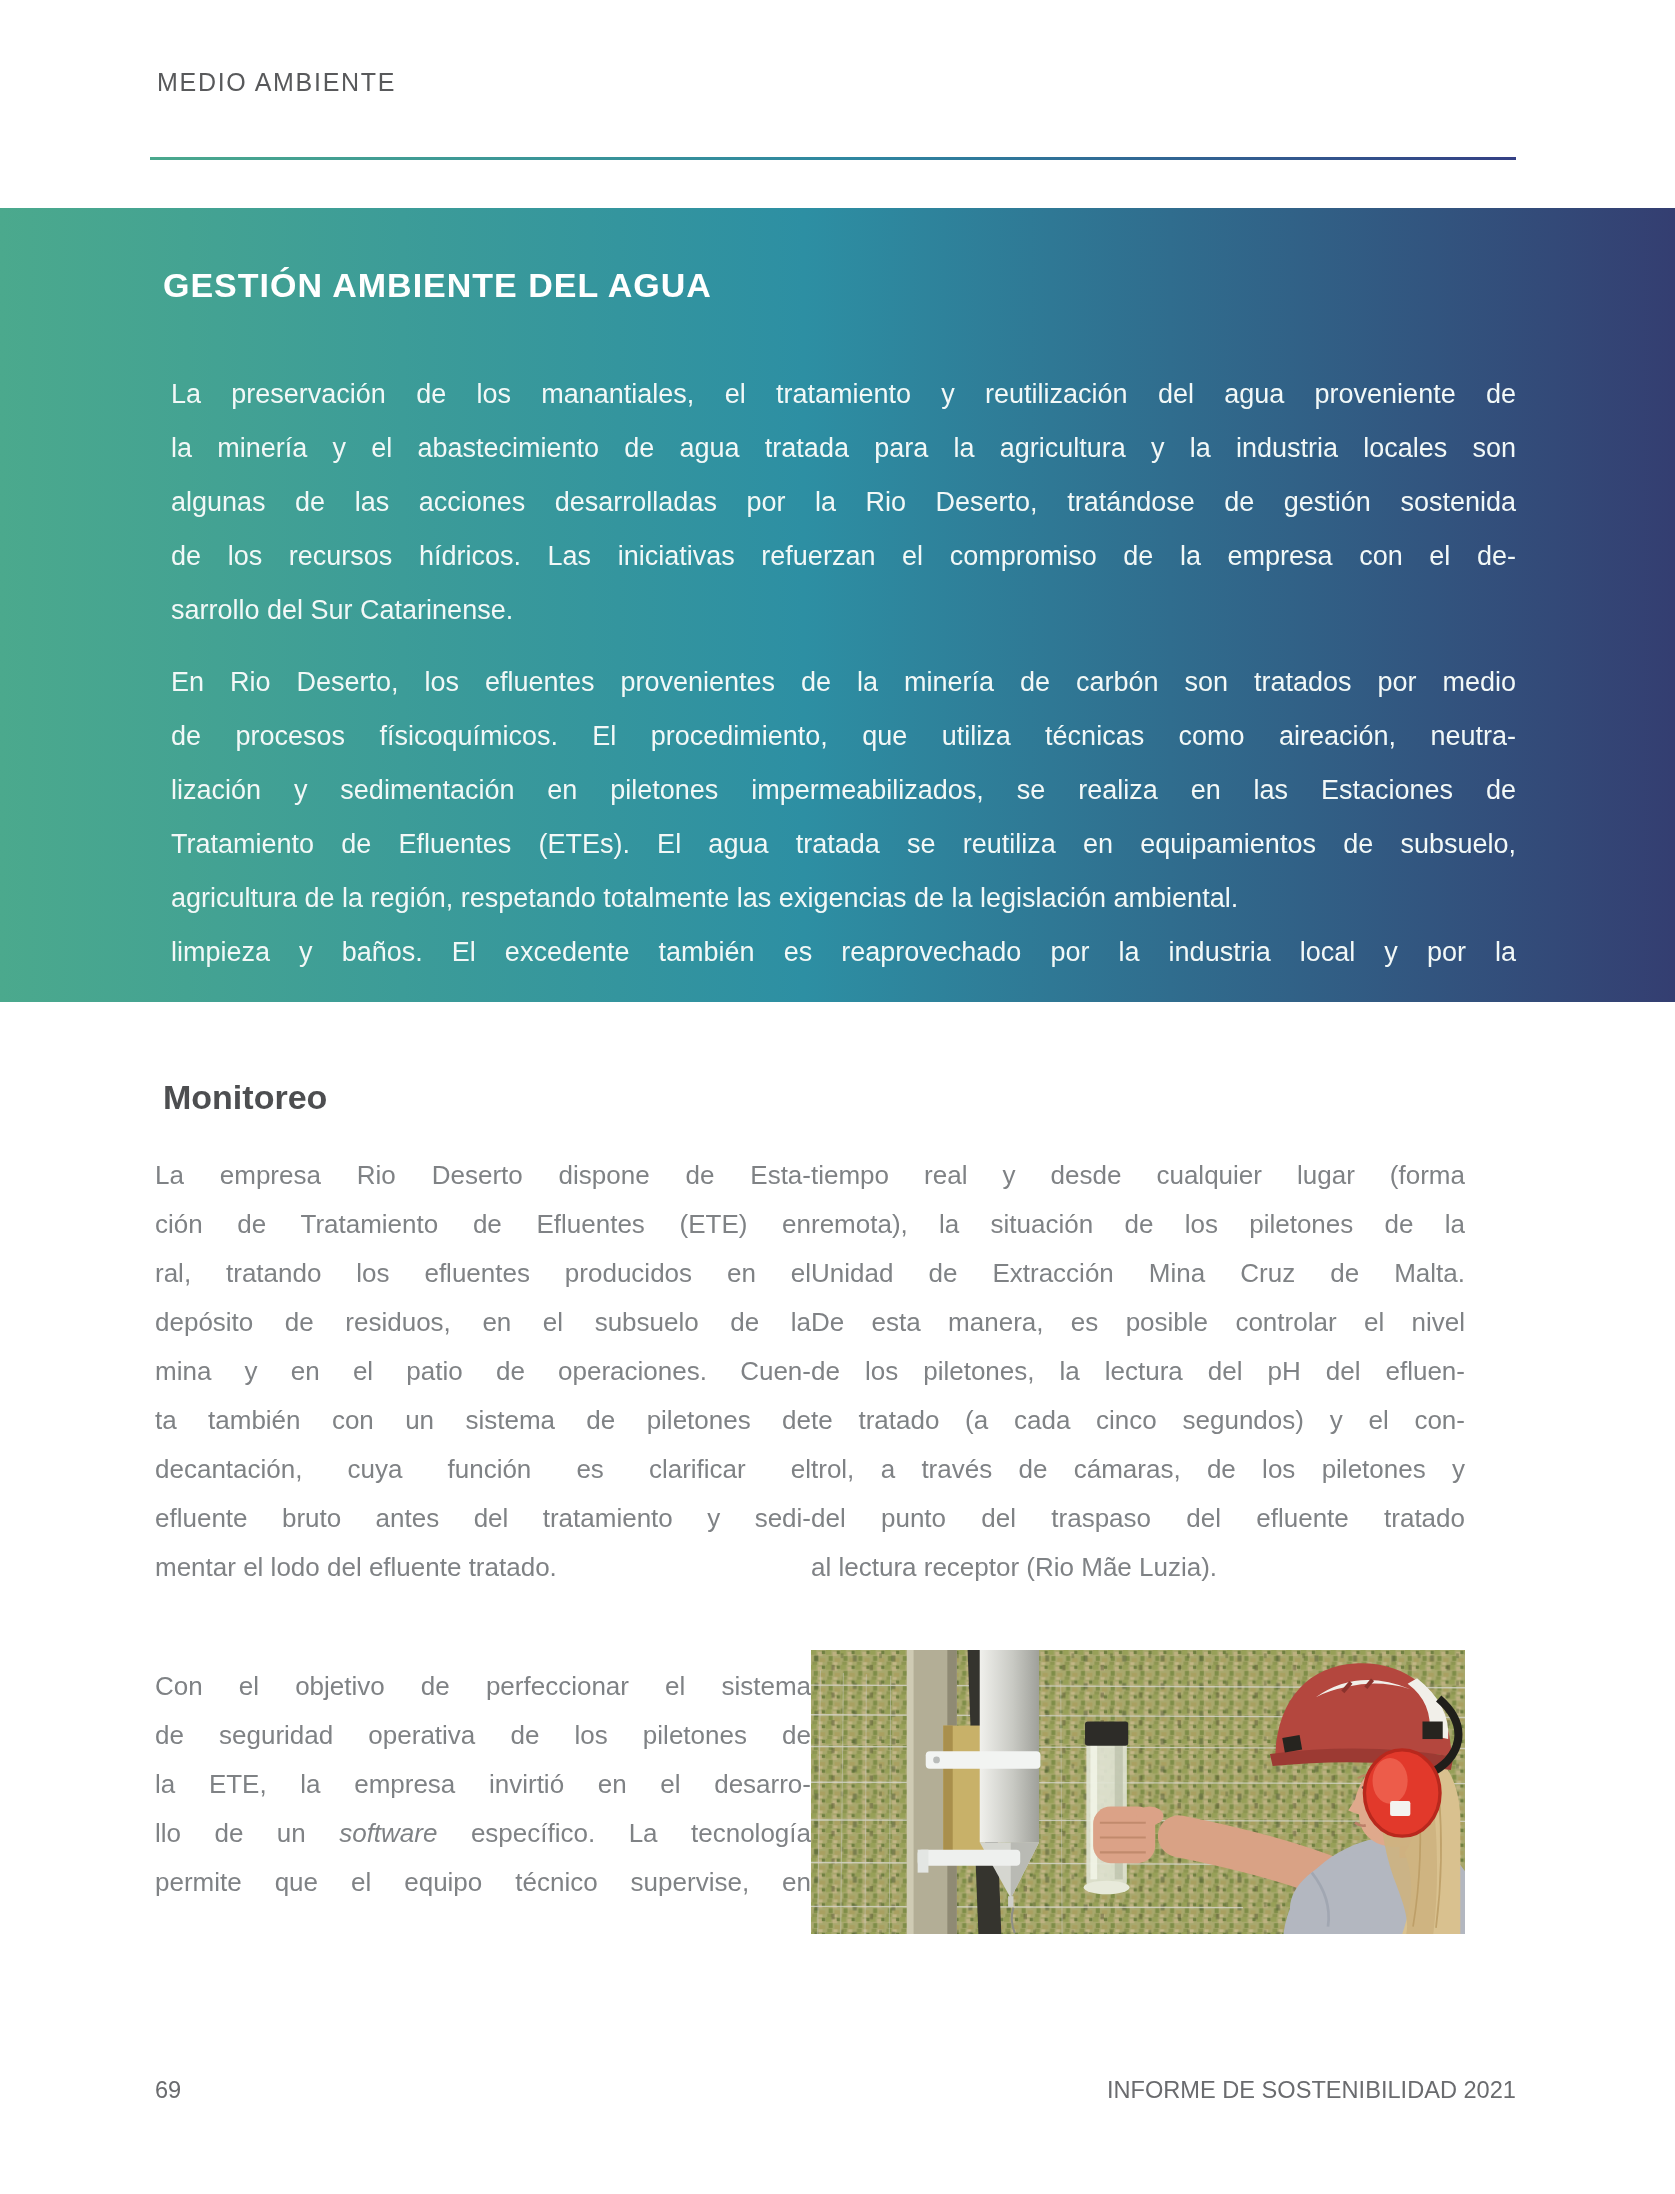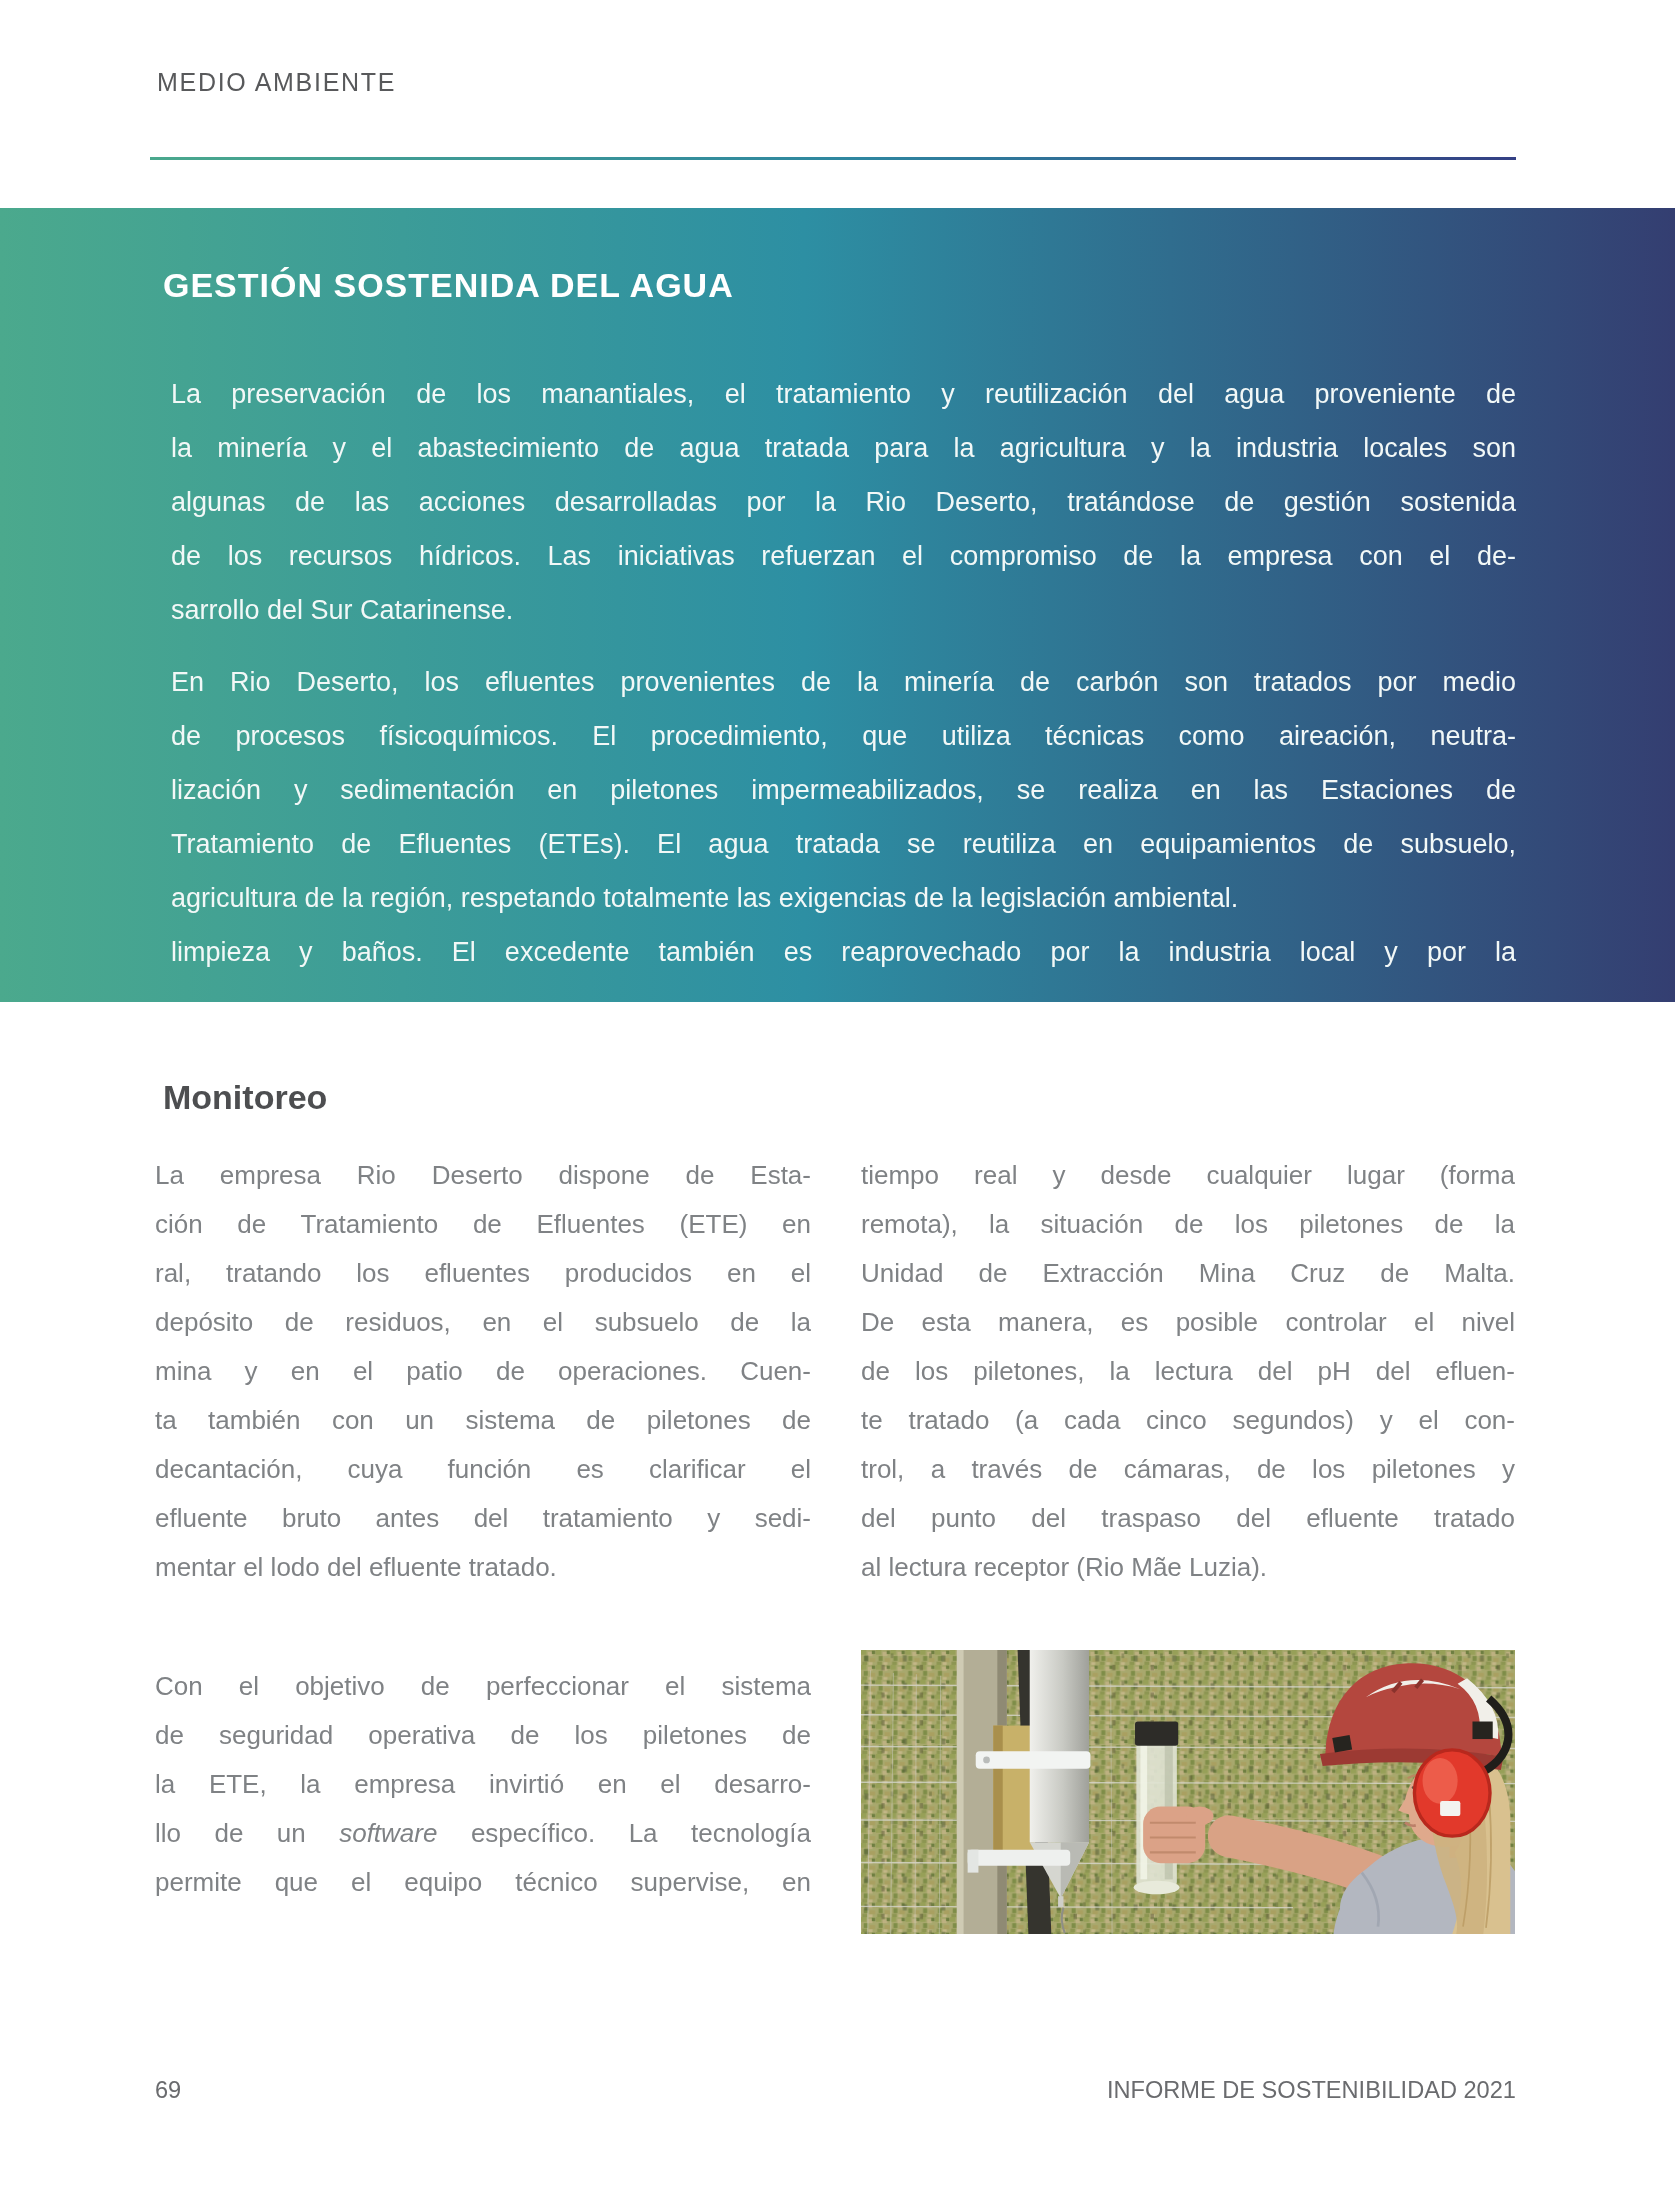--- a/index.html
+++ b/index.html
@@ -38,21 +38,21 @@
   .bline.last{text-align-last:left;}
   .banner-p2{margin-top:17.6px;}
   
   .section-heading{
     position:absolute;left:163px;top:1078px;
     font-size:34px;font-weight:700;color:#4d4e50;margin:0;
   }
   
   .columns{
     position:absolute;left:155px;top:1151px;width:1361px;
-    display:flex;gap:50px;
+    display:flex;
   }
   .col-left{width:656px;}
   .col-right{width:654px;}
   .cline{
     color:#7f8285;font-size:26px;line-height:49px;font-weight:300;
     text-align:justify;text-align-last:justify;
   }
   .cline.last{text-align-last:left;}
   .cline i{font-style:italic;}
   .para2{margin-top:70px;}
@@ -69,21 +69,21 @@
 </style>
 </head>
 <body>
 
 <div class="page">
 
   <div class="kicker">MEDIO AMBIENTE</div>
   <div class="rule"></div>
 
   <div class="banner">
-    <h1 class="banner-title">GESTIÓN SOSTENIDA DEL AGUA</h1>
+    <h1 class="banner-title">GESTIÓN AMBIENTE DEL AGUA</h1>
     <div>
       <div class="bline">La preservación de los manantiales, el tratamiento y reutilización del agua proveniente de</div>
       <div class="bline">la minería y el abastecimiento de agua tratada para la agricultura y la industria locales son</div>
       <div class="bline">algunas de las acciones desarrolladas por la Rio Deserto, tratándose de gestión sostenida</div>
       <div class="bline">de los recursos hídricos. Las iniciativas refuerzan el compromiso de la empresa con el de-</div>
       <div class="bline last">sarrollo del Sur Catarinense.</div>
     </div>
     <div class="banner-p2">
       <div class="bline">En Rio Deserto, los efluentes provenientes de la minería de carbón son tratados por medio</div>
       <div class="bline">de procesos físicoquímicos. El procedimiento, que utiliza técnicas como aireación, neutra-</div>

